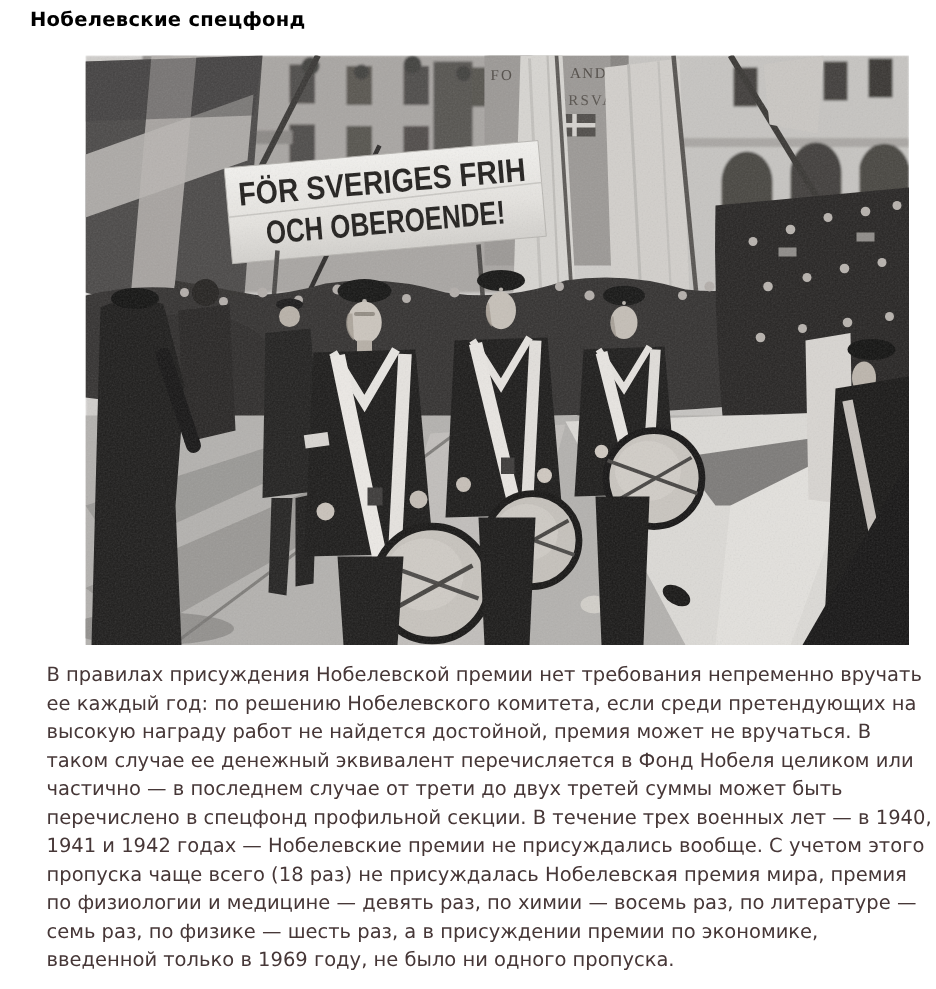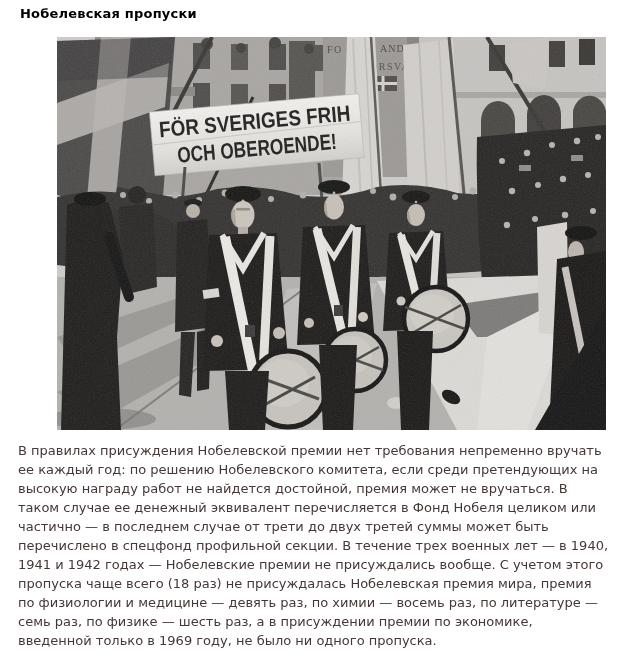--- a/index.html
+++ b/index.html
@@ -10,28 +10,28 @@
   .page-title{
     position:absolute;left:20px;top:6px;margin:0;
     font-size:13px;font-weight:bold;color:#000000;letter-spacing:0.2px;
   }
   .photo{
     position:absolute;left:57px;top:37px;width:549px;height:393px;margin:0;
     line-height:0;
   }
   .photo svg{display:block;}
   .article{
-    position:absolute;left:18px;top:441px;width:592px;margin:0;
+    position:absolute;left:31px;top:441px;width:592px;margin:0;
     font-size:13px;line-height:19px;color:#463737;
   }
 </style>
 </head>
 <body>
 
-<h1 class="page-title">Нобелевская пропуски</h1>
+<h1 class="page-title">Нобелевские спецфонд</h1>
 
 <figure class="photo">
   <svg width="549" height="393" viewBox="0 0 549 393" xmlns="http://www.w3.org/2000/svg">
     <defs>
       <linearGradient id="bannerGrad" x1="0" y1="0" x2="0" y2="1">
         <stop offset="0" stop-color="#f2f1ee"></stop>
         <stop offset="0.6" stop-color="#e5e3df"></stop>
         <stop offset="1" stop-color="#d3d1cd"></stop>
       </linearGradient>
       <filter id="soften">

